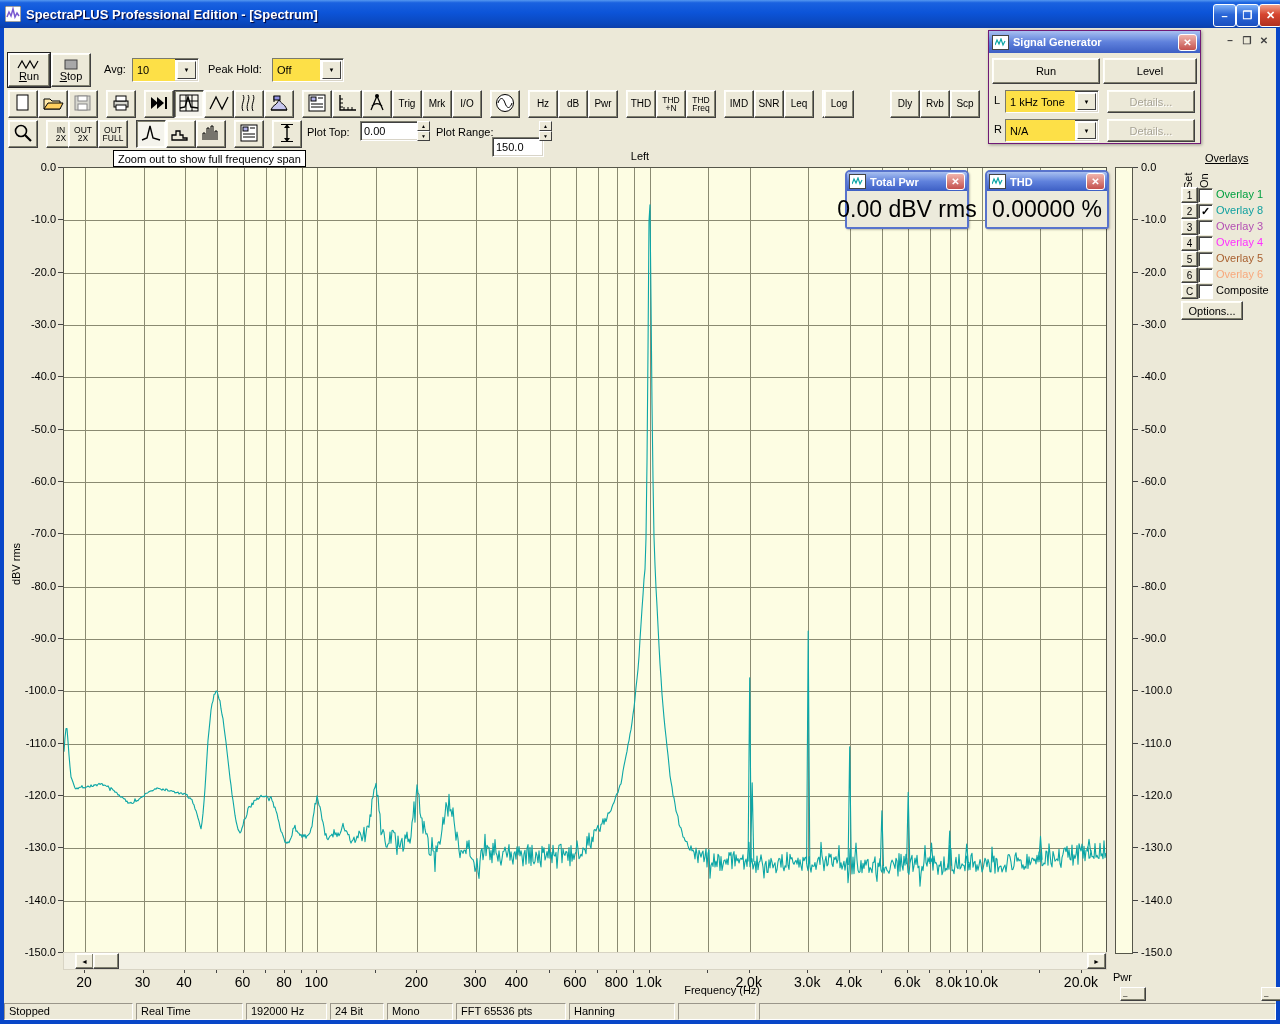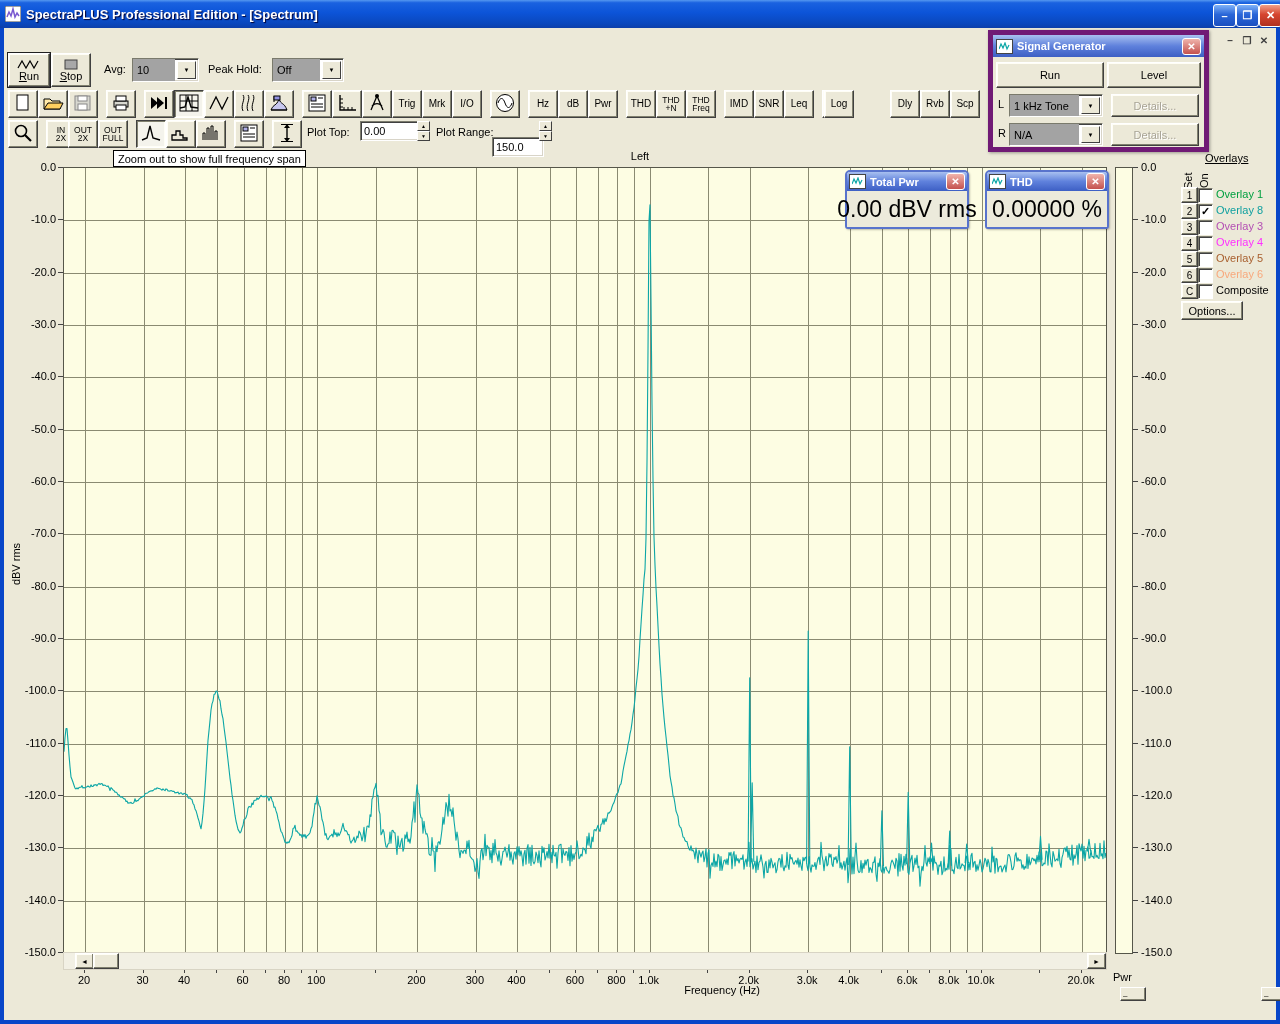--- a/index.html
+++ b/index.html
@@ -28,56 +28,56 @@
     font-size:10px;line-height:10px;text-align:center;}
   .tbtn.pressed{border-color:#404040 #fff #fff #404040;box-shadow:inset 1px 1px 0 #80806e,inset -1px -1px 0 #fffef6;background:#f4f3ec;}
   .tbtn.disabled{color:#9a9a8a;}
   .tbtn .l2{font-size:8.5px;line-height:8.5px;}
   .grp{display:flex;flex-direction:column;align-items:center;justify-content:center;}
   .btn.default{outline:1px solid #202020;}
   .btn.disabledtx{color:#a8a496;text-shadow:1px 1px 0 #fff;}
   
   .combo{background:#fff;border:1px solid;border-color:#7a7a6c #fff #fff #7a7a6c;
     box-shadow:inset 1px 1px 0 #404040,inset -1px -1px 0 #d8d4c8;display:flex;align-items:center;}
-  .combo .val{flex:1;padding:0 4px;white-space:nowrap;overflow:hidden;background:#a3a3a3;align-self:stretch;display:flex;align-items:center;}
+  .combo .val{flex:1;padding:0 4px;white-space:nowrap;overflow:hidden;background:#fde047;align-self:stretch;display:flex;align-items:center;}
   .combo .arrow{width:17px;align-self:stretch;margin:2px;background:#ECE9D8;border:1px solid;
     border-color:#fff #404040 #404040 #fff;display:flex;align-items:center;justify-content:center;font-size:6px;}
   .spin{width:13px;display:flex;flex-direction:column;}
   .spin div{flex:1;background:#ECE9D8;border:1px solid;border-color:#fff #404040 #404040 #fff;
     font-size:5px;display:flex;align-items:center;justify-content:center;}
   .input{background:#fff;border:1px solid;border-color:#7a7a6c #fff #fff #7a7a6c;
     box-shadow:inset 1px 1px 0 #404040,inset -1px -1px 0 #d8d4c8;padding:0 3px;display:flex;align-items:center;}
   
   #plot-frame{left:63px;top:167px;width:1042px;height:785px;background:#fdfde3;border:1px solid #56564a;box-sizing:content-box;}
   #right-strip{left:1115px;top:167px;width:16px;height:785px;background:#fdfde3;border:1px solid #56564a;}
   .ytick-label{position:absolute;width:52px;text-align:right;font-size:11px;}
   .ytick-label.right{text-align:left;width:46px;}
   .tickmark{position:absolute;background:#444;}
-  .xtick-label{position:absolute;font-size:11px;transform:translateX(-50%);}
+  .xtick-label{position:absolute;font-size:14px;transform:translateX(-50%);}
   .vtext{position:absolute;transform:rotate(-90deg);font-size:11px;white-space:nowrap;}
   
   .sb-track{background:#f2f0e4;border:1px solid #d8d4c4;}
   .sb-btn{background:#ECE9D8;border:1px solid;border-color:#fff #404040 #404040 #fff;
     box-shadow:inset -1px -1px 0 #80806e,inset 1px 1px 0 #fffef6;display:flex;align-items:center;justify-content:center;font-size:7px;}
   
   #tooltip{left:113px;top:150px;height:15px;background:#fff;border:1px solid #000;
     display:flex;align-items:center;padding:0 4px;font-size:11px;z-index:40;}
   
   .mini-window{position:absolute;width:120px;border:2px solid #5873cc;border-radius:5px 5px 3px 3px;
     background:#ECE9D8;z-index:30;box-shadow:1px 1px 2px rgba(0,0,0,.25);}
   .mini-title{height:19px;background:linear-gradient(180deg,#a8c0f0 0%,#5f81dc 50%,#3d5fc4 100%);
     border-radius:3px 3px 0 0;display:flex;align-items:center;color:#fff;font-weight:bold;font-size:11px;padding:0 2px;gap:4px;}
   .mini-close{margin-left:auto;width:17px;height:15px;border-radius:3px;
     background:linear-gradient(#f0b4ac,#c4524e);border:1px solid #fff;color:#fff;font-size:10px;font-weight:bold;
     display:flex;align-items:center;justify-content:center;}
   .mini-value{height:36px;background:#eceadb;display:flex;align-items:center;justify-content:center;
     font-size:23px;color:#000;white-space:nowrap;}
   .app-mini-icon{width:15px;height:13px;background:#fff;border:1px solid #444;display:flex;align-items:center;justify-content:center;}
   
-  #sg{left:988px;top:30px;width:211px;height:112px;background:#ECE9D8;border:5px solid #701a75;
+  #sg{left:988px;top:30px;width:211px;height:112px;background:#ECE9D8;border:1px solid #701a75;
     box-shadow:1px 1px 3px rgba(0,0,0,.35);z-index:50;text-align:center;}
   #sg .sg-title{height:22px;background:linear-gradient(180deg,#a8c0f0 0%,#5f81dc 50%,#3d5fc4 100%);
     display:flex;align-items:center;gap:4px;padding:0 3px;color:#fff;font-weight:bold;font-size:11px;}
   
   .set-btn{position:absolute;width:15px;height:14px;font-size:10px;}
   .checkbox{position:absolute;width:13px;height:13px;background:#fff;border:1px solid;
     border-color:#7a7a6c #fff #fff #7a7a6c;box-shadow:inset 1px 1px 0 #404040;
     display:flex;align-items:center;justify-content:center;font-size:11px;font-weight:bold;}
   .ovl-label{position:absolute;font-size:11px;white-space:nowrap;}
   
@@ -629,14 +629,25 @@
         <div class="abs btn set-btn" style="left: 1181px; top: 267px;">6</div>
         <div class="checkbox" style="left: 1198px; top: 268px;"></div>
         <div class="ovl-label" style="left: 1216px; top: 268px; color: rgb(248, 168, 124);">Overlay 6</div>
         <div class="abs btn set-btn" style="left: 1181px; top: 283px;">C</div>
         <div class="checkbox" style="left: 1198px; top: 284px;"></div>
         <div class="ovl-label" style="left: 1216px; top: 284px; color: rgb(0, 0, 0);">Composite</div>
       </div>
     <div class="abs btn" style="left:1181px;top:301px;width:60px;height:17px">Options...</div>
   </div>
 
+  <div class="abs" id="statusbar">
+      <div class="fld" style="width: 123px;">Stopped</div>
+      <div class="fld" style="width: 101px;">Real Time</div>
+      <div class="fld" style="width: 75px;">192000 Hz</div>
+      <div class="fld" style="width: 48px;">24 Bit</div>
+      <div class="fld" style="width: 60px;">Mono</div>
+      <div class="fld" style="width: 104px;">FFT 65536 pts</div>
+      <div class="fld" style="width: 100px;">Hanning</div>
+      <div class="fld" style="width: 72px;"></div>
+      <div class="fld" style="flex: 1 1 0%;"></div>
+    </div>
 
 </div>
 
 </body></html>

